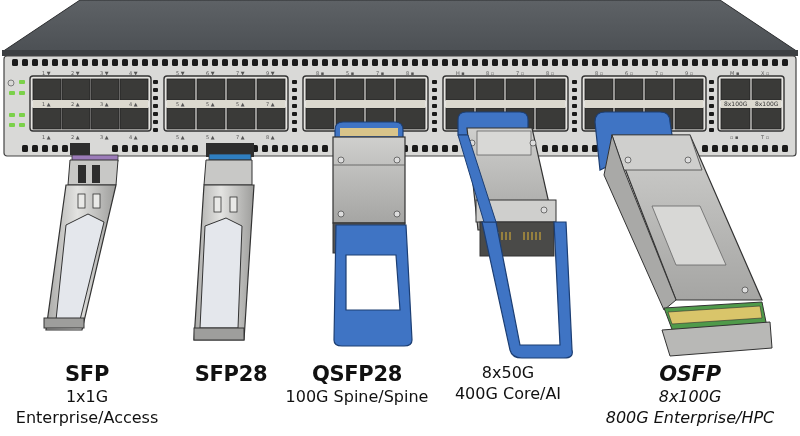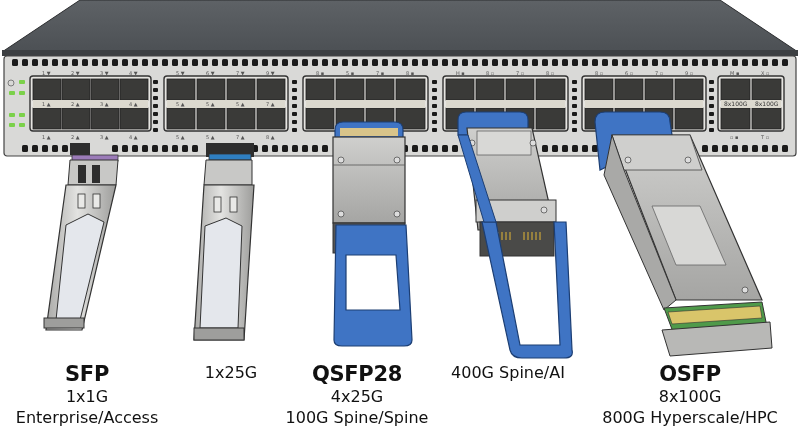--- a/index.html
+++ b/index.html
@@ -429,29 +429,29 @@
   </g>
 </svg>
 
 <div class="labels">
   <div class="label-col" style="left:-3px;">
     <div class="name">SFP</div>
     <div class="lanes">1x1G</div>
     <div class="use">Enterprise/Access</div>
   </div>
   <div class="label-col" style="left:141px;">
-    <div class="lanes">1x25G</div>
+    <div class="name">SFP28</div>
   </div>
   <div class="label-col" style="left:267px;">
     <div class="name">QSFP28</div>
-    <div class="lanes">4x25G</div>
     <div class="use">100G Spine/Spine</div>
   </div>
   <div class="label-col" style="left:418px;">
-    <div class="use">400G Spine/AI</div>
+    <div class="lanes">8x50G</div>
+    <div class="use">400G Core/AI</div>
   </div>
-  <div class="label-col" style="left:590px; width:200px;">
+  <div class="label-col" style="left:590px; width:200px;font-style:italic;">
     <div class="name">OSFP</div>
     <div class="lanes">8x100G</div>
-    <div class="use">800G Hyperscale/HPC</div>
+    <div class="use">800G Enterprise/HPC</div>
   </div>
 </div>
 </div>
 
 </body></html>

